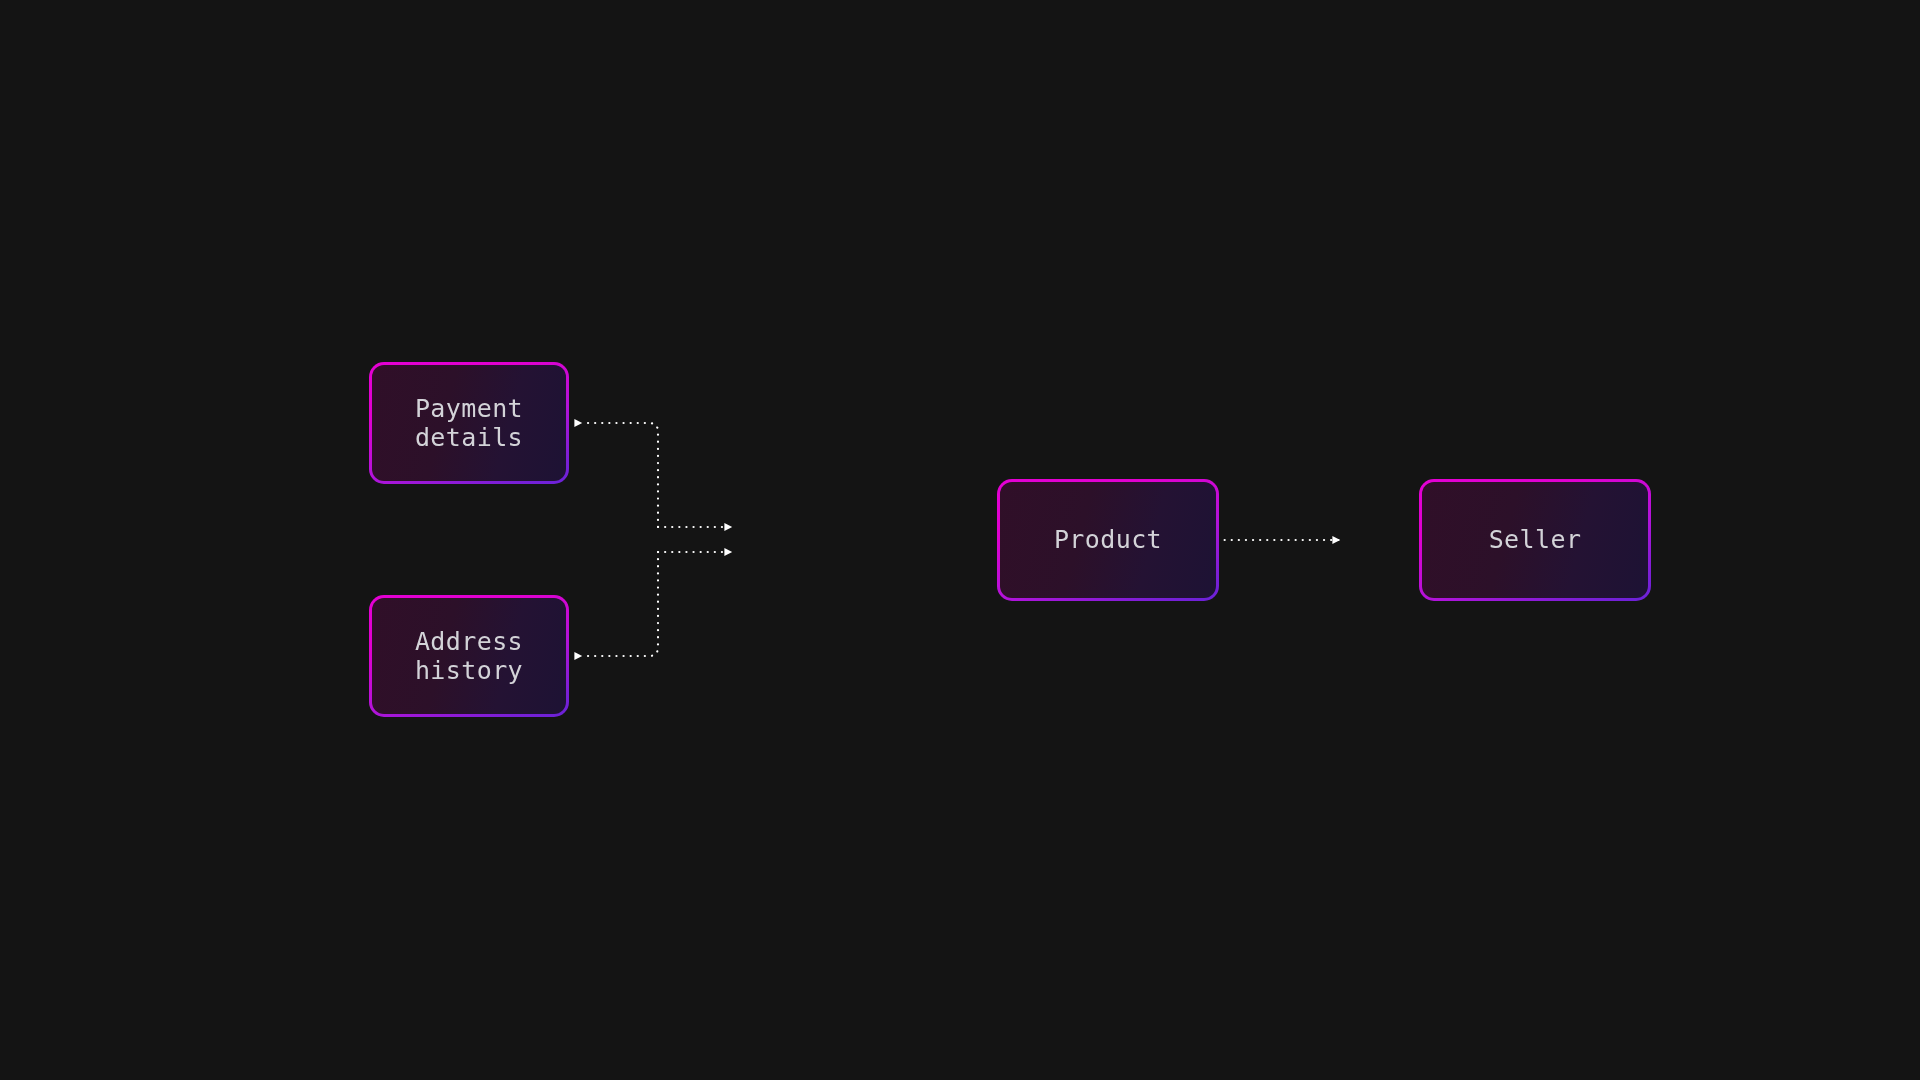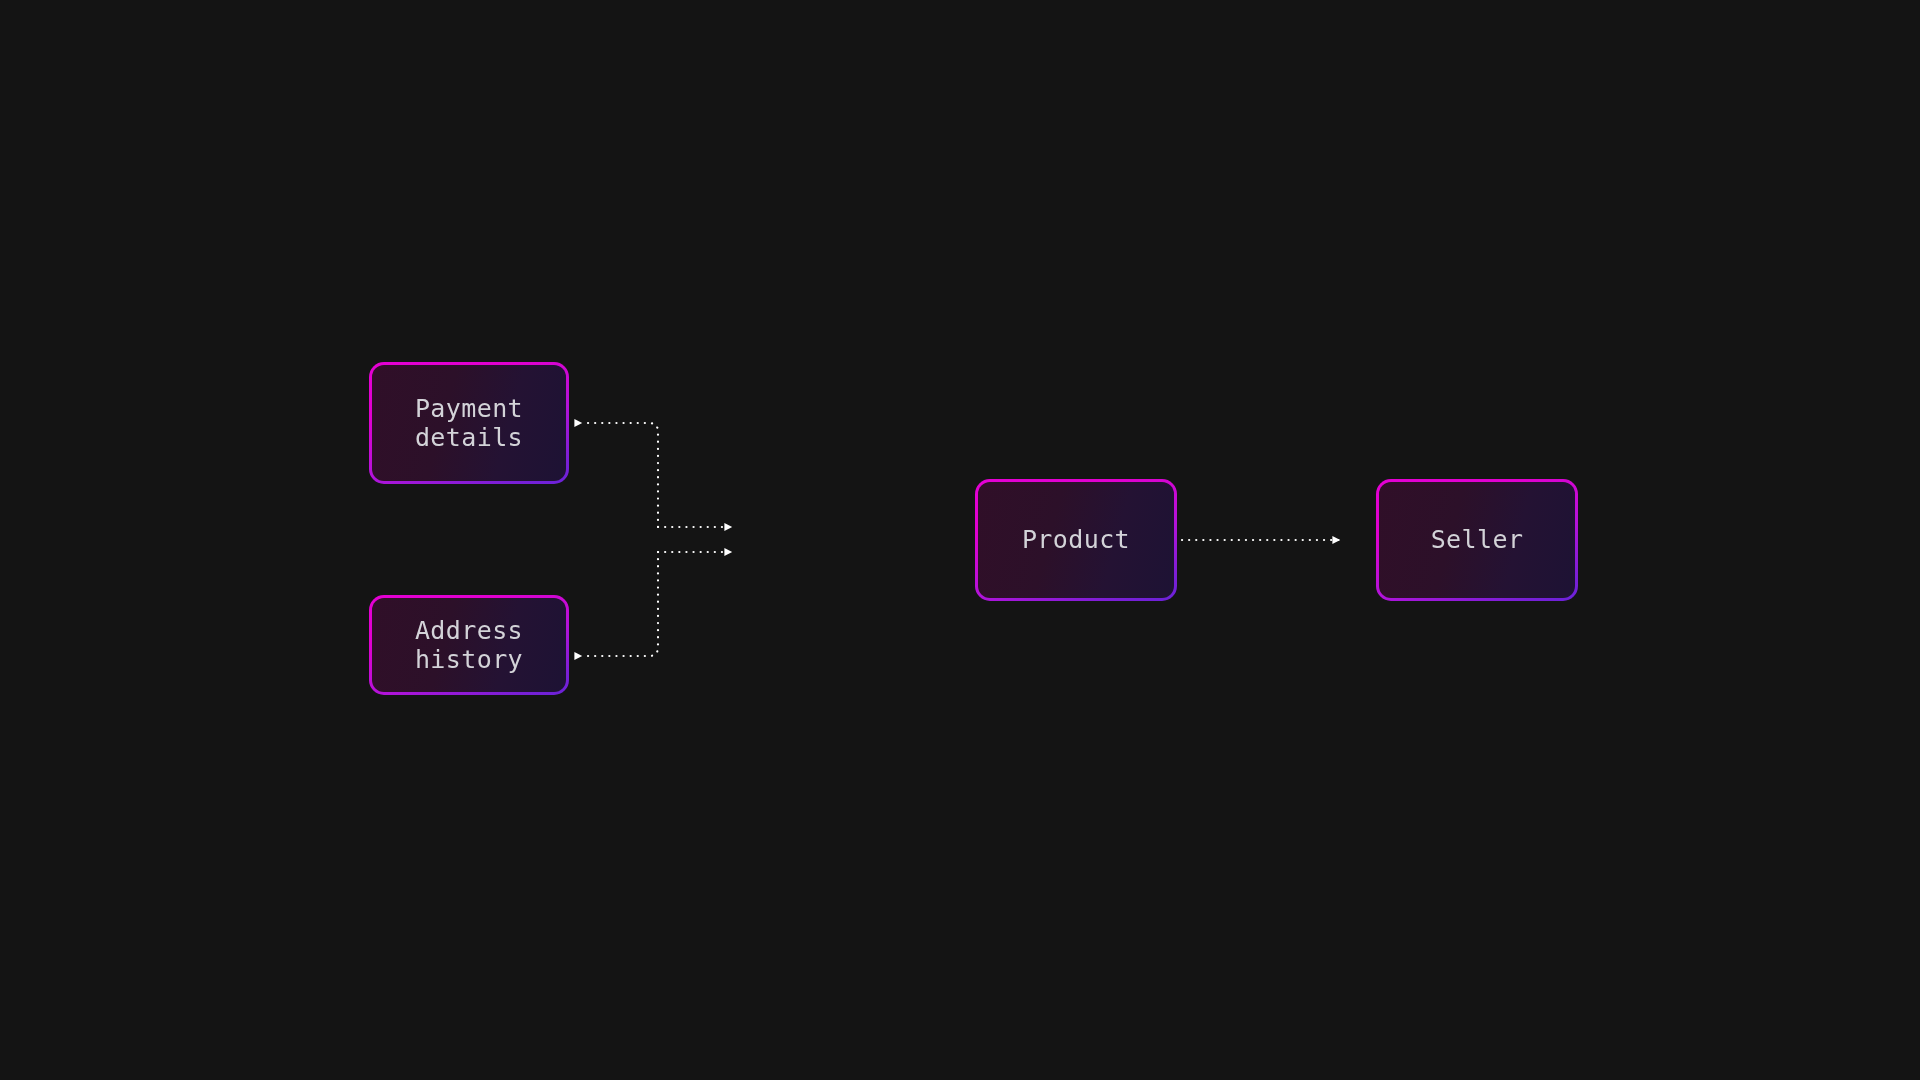--- a/index.html
+++ b/index.html
@@ -58,24 +58,24 @@
     font-size: 25px;
     line-height: 1.18;
     letter-spacing: 0.4px;
     text-align: center;
     white-space: pre-line;
     font-weight: 400;
   }
 
   
   #node-payment-details { left: 369px; top: 362px;  width: 200px; height: 122px; }
-  #node-address-history { left: 369px; top: 595px;  width: 200px; height: 100px; }
+  #node-address-history { left: 369px; top: 595px;  width: 200px; height: 122px; }
   #node-person          { left: 744px; top: 479px;  width: 200px; height: 122px; }
-  #node-product         { left: 975px; top: 479px;  width: 202px; height: 122px; }
-  #node-seller          { left: 1376px; top: 479px; width: 202px; height: 122px; }
+  #node-product         { left: 997px; top: 479px;  width: 222px; height: 122px; }
+  #node-seller          { left: 1419px; top: 479px; width: 232px; height: 122px; }
 </style>
 </head>
 <body>
 
 <div id="canvas">
 
   <svg id="edge-layer" width="1920" height="1080" viewBox="0 0 1920 1080">
     <defs>
       <marker id="arrow-right" markerWidth="9" markerHeight="9" refX="8.2" refY="4.5" orient="auto" markerUnits="userSpaceOnUse">
         <path d="M 0.6 0.6 L 8.4 4.5 L 0.6 8.4 Z" fill="#ffffff"></path>

